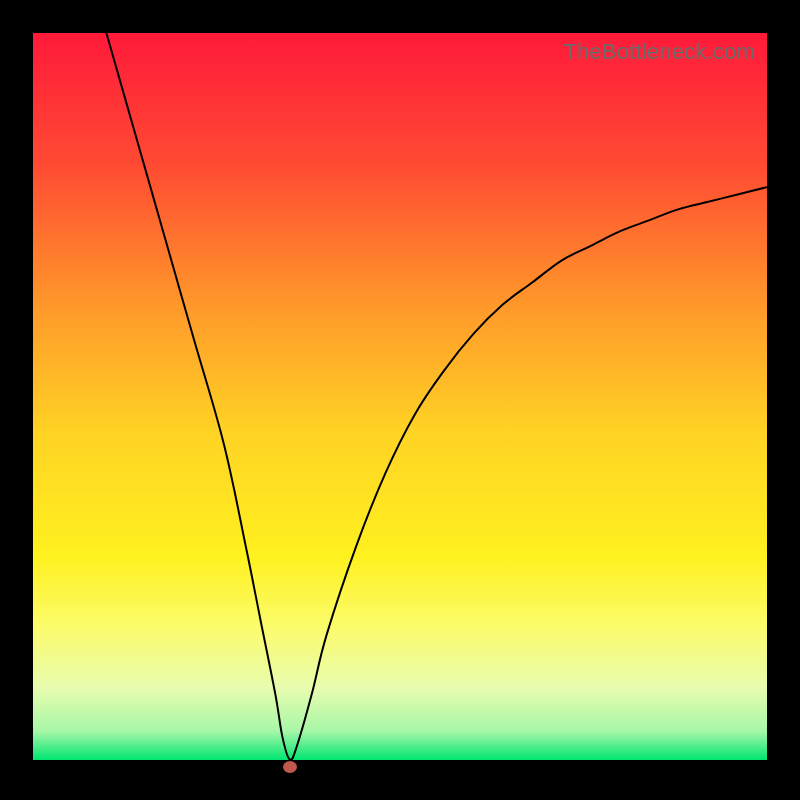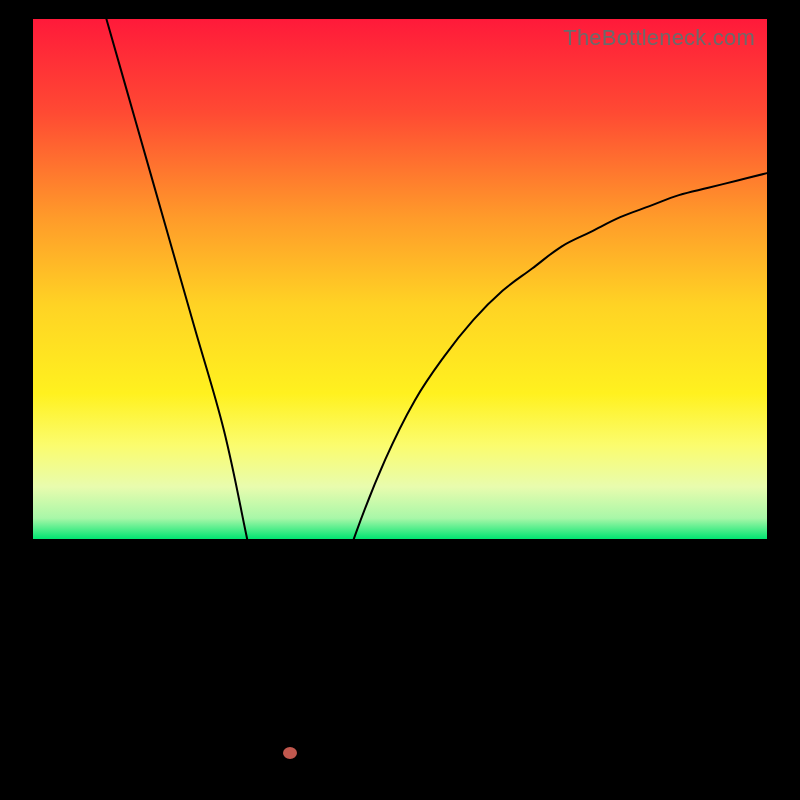--- a/index.html
+++ b/index.html
@@ -15,23 +15,23 @@
     position: absolute;
     left: 0;
     top: 0;
     width: 800px;
     height: 800px;
     background: #000;
   }
   .plot {
     position: absolute;
     left: 33px;
-    top: 19px;
+    top: 33px;
     width: 734px;
-    height: 520px;
+    height: 727px;
     
   }
   .attribution {
     position: absolute;
     top: 6px;
     right: 12px;
     color: #6b6b6b;
     font-size: 22px;
     font-weight: 500;
     letter-spacing: 0.2px;

